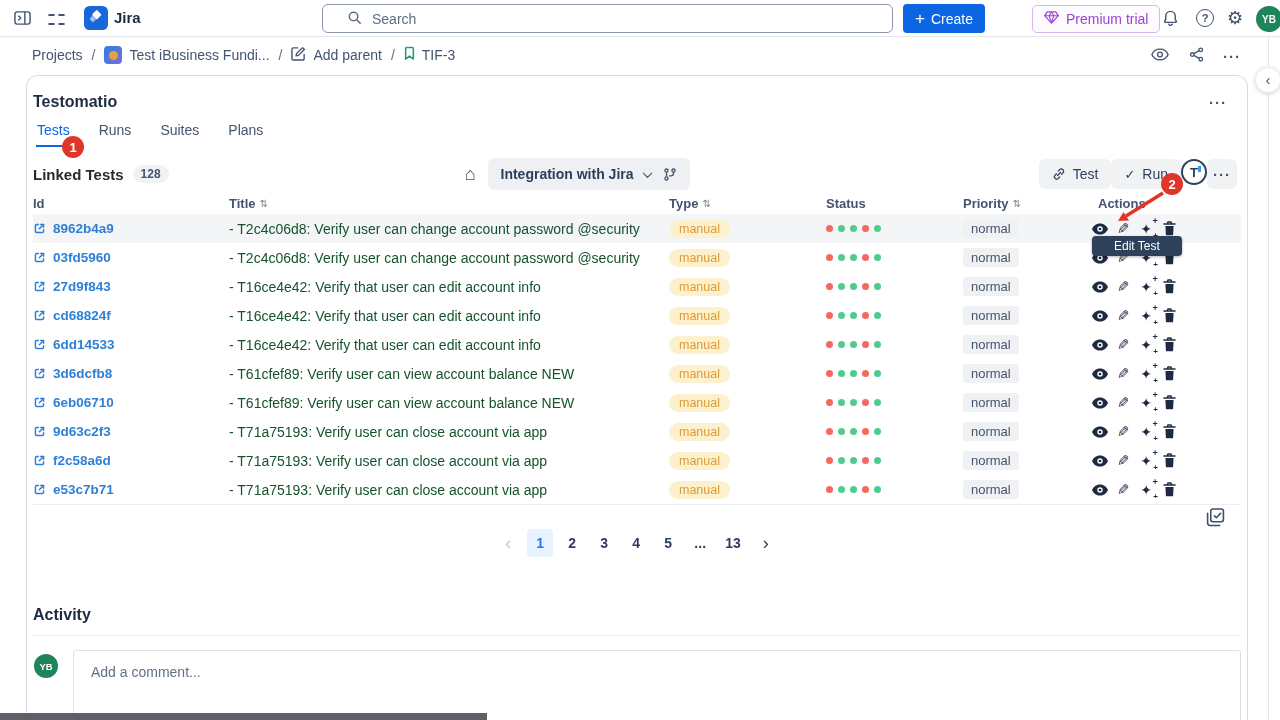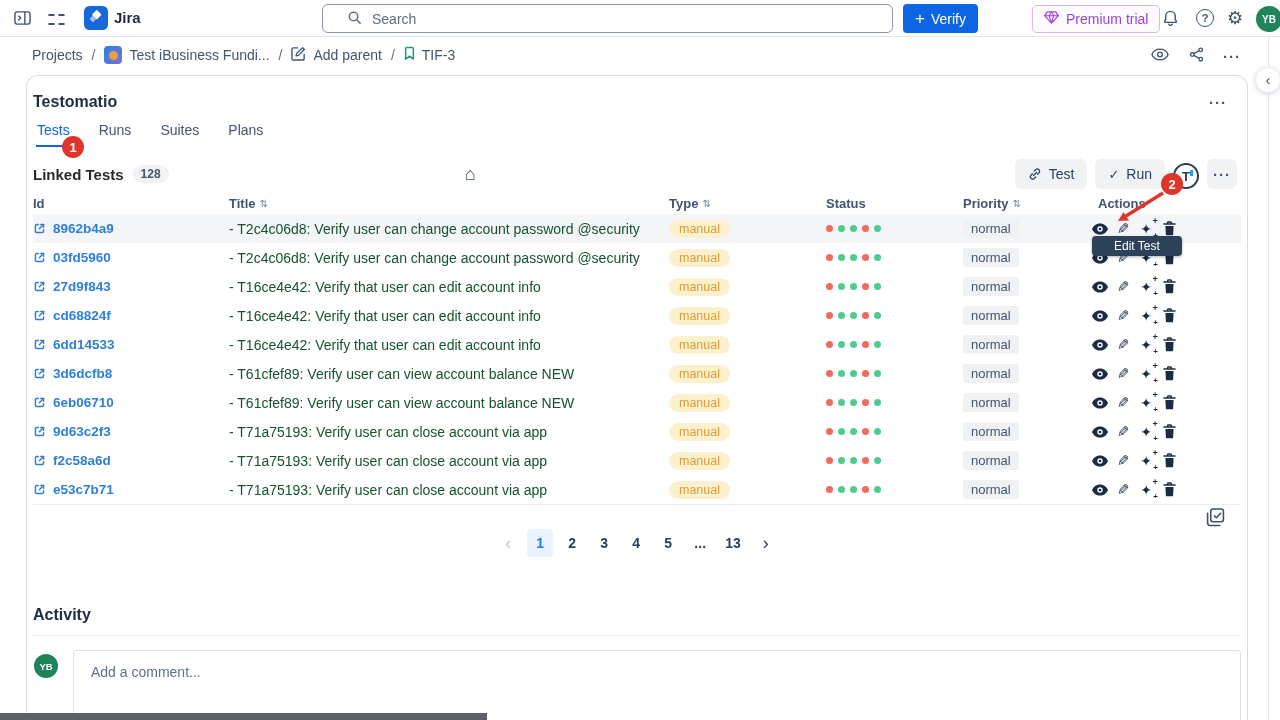--- a/index.html
+++ b/index.html
@@ -57,21 +57,21 @@
 
   
   .toolbar { margin-top:11px; display:flex; align-items:center; height:32px; }
   .linked-label { font-size:15px; font-weight:600; color:#292a2e; }
   .count-badge { margin-left:9px; background:#f1f2f4; color:#44546f; border-radius:10px; font-size:12px; font-weight:600; padding:2px 8px; }
   .mid-group { margin-left:296px; display:flex; align-items:center; gap:12px; }
   .home-ico { font-size:18px; color:#44546f; line-height:1; }
   .branch-pill { height:32px; background:#eef0f3; border-radius:6px; display:flex; align-items:center; gap:12px; padding:0 13px; cursor:pointer; }
   .branch-pill .lbl { font-size:14px; font-weight:600; color:#2c3e5d; }
   .chev-down { width:7px; height:7px; border-right:1.8px solid #2c3e5d; border-bottom:1.8px solid #2c3e5d; transform:rotate(45deg) translate(-1px,-1px); margin-left:-2px; }
-  .right-group { margin-left:auto; display:flex; align-items:flex-end; gap:8px; margin-right:4px; }
+  .right-group { margin-left:auto; display:flex; align-items:flex-start; margin-right:4px; }
   .btn-gray { height:30px; background:#f1f2f4; border:none; border-radius:6px; display:flex; align-items:center; gap:7px; padding:0 13px; font-family:inherit; font-size:14px; font-weight:500; color:#2c3e5d; cursor:pointer; }
   .check-glyph { font-size:13px; }
   .t-logo { width:26px; height:26px; border-radius:50%; border:2px solid #2e415b; background:#fff; display:flex; align-items:center; justify-content:center; font-weight:bold; font-size:13px; color:#2e415b; cursor:pointer; position:relative; }
   .t-logo::after { content:""; position:absolute; right:4px; top:5px; width:3px; height:6px; background:#2d9bf0; }
   .btn-more { width:30px; height:30px; padding:0; justify-content:center; }
 
   
   .thead { margin-top:2px; display:grid; grid-template-columns:196px 440px 157px 137px 135px 1fr; height:22px; align-items:center; font-size:13px; font-weight:bold; color:#44546f; }
   .th { display:flex; align-items:center; gap:4px; }
   .sort-ico { font-size:10px; color:#758195; font-weight:400; }
@@ -151,21 +151,21 @@
       <span>
         <svg width="15" height="15" viewBox="0 0 16 16">
             <circle cx="7" cy="7" r="4.5" fill="none" stroke="#626f86" stroke-width="1.6"></circle>
             <path d="M10.6 10.6L14 14" stroke="#626f86" stroke-width="1.6" stroke-linecap="round"></path>
           </svg>
       </span>
       <input placeholder="Search" style="">
     </div>
     <button class="abs create-btn">
       <span class="create-plus">+</span>
-      <span>Verify</span>
+      <span>Create</span>
     </button>
     <button class="abs premium-btn">
       <span>
         <svg width="15" height="13" viewBox="0 0 16 14">
             <path d="M3.5 1h9l2.8 4L8 13 .7 5l2.8-4z" fill="none" stroke="#9a44d8" stroke-width="1.4" stroke-linejoin="round"></path>
             <path d="M.7 5h14.6M5.5 5L8 12.4 10.5 5 8 1 5.5 5z" fill="none" stroke="#9a44d8" stroke-width="1.1" stroke-linejoin="round"></path>
           </svg>
       </span>
       <span>Premium trial</span>
     </button>
@@ -255,20 +255,32 @@
         <button class="tab">Runs</button>
         <button class="tab">Suites</button>
         <button class="tab">Plans</button>
       </nav>
 
     <div class="toolbar">
       <span class="linked-label">Linked Tests</span>
       <span class="count-badge">128</span>
       <div class="mid-group">
         <span class="home-ico">⌂</span>
+        <div class="branch-pill">
+          <span class="lbl">Integration with Jira</span>
+          <span class="chev-down"></span>
+          <span style="display:flex;">
+            <svg width="14" height="15" viewBox="0 0 16 16">
+                <circle cx="4" cy="3.5" r="1.8" fill="none" stroke="#44546f" stroke-width="1.5"></circle>
+                <circle cx="12" cy="3.5" r="1.8" fill="none" stroke="#44546f" stroke-width="1.5"></circle>
+                <circle cx="4" cy="12.5" r="1.8" fill="none" stroke="#44546f" stroke-width="1.5"></circle>
+                <path d="M4 5.3v5.4M12 5.3v1.2a3 3 0 0 1-3 3H7" fill="none" stroke="#44546f" stroke-width="1.5"></path>
+              </svg>
+          </span>
+        </div>
       </div>
       <div class="right-group">
         <button class="btn-gray">
           <span style="display:flex;">
             <svg width="14" height="14" viewBox="0 0 16 16">
                 <path d="M6.3 9.7l3.4-3.4" stroke="#2c3e5d" stroke-width="1.5" stroke-linecap="round"></path>
                 <path d="M7.2 4.6l1.6-1.6a2.6 2.6 0 0 1 3.7 3.7l-1.6 1.6" fill="none" stroke="#2c3e5d" stroke-width="1.5" stroke-linecap="round"></path>
                 <path d="M8.8 11.4l-1.6 1.6a2.6 2.6 0 0 1-3.7-3.7l1.6-1.6" fill="none" stroke="#2c3e5d" stroke-width="1.5" stroke-linecap="round"></path>
               </svg>
           </span>

